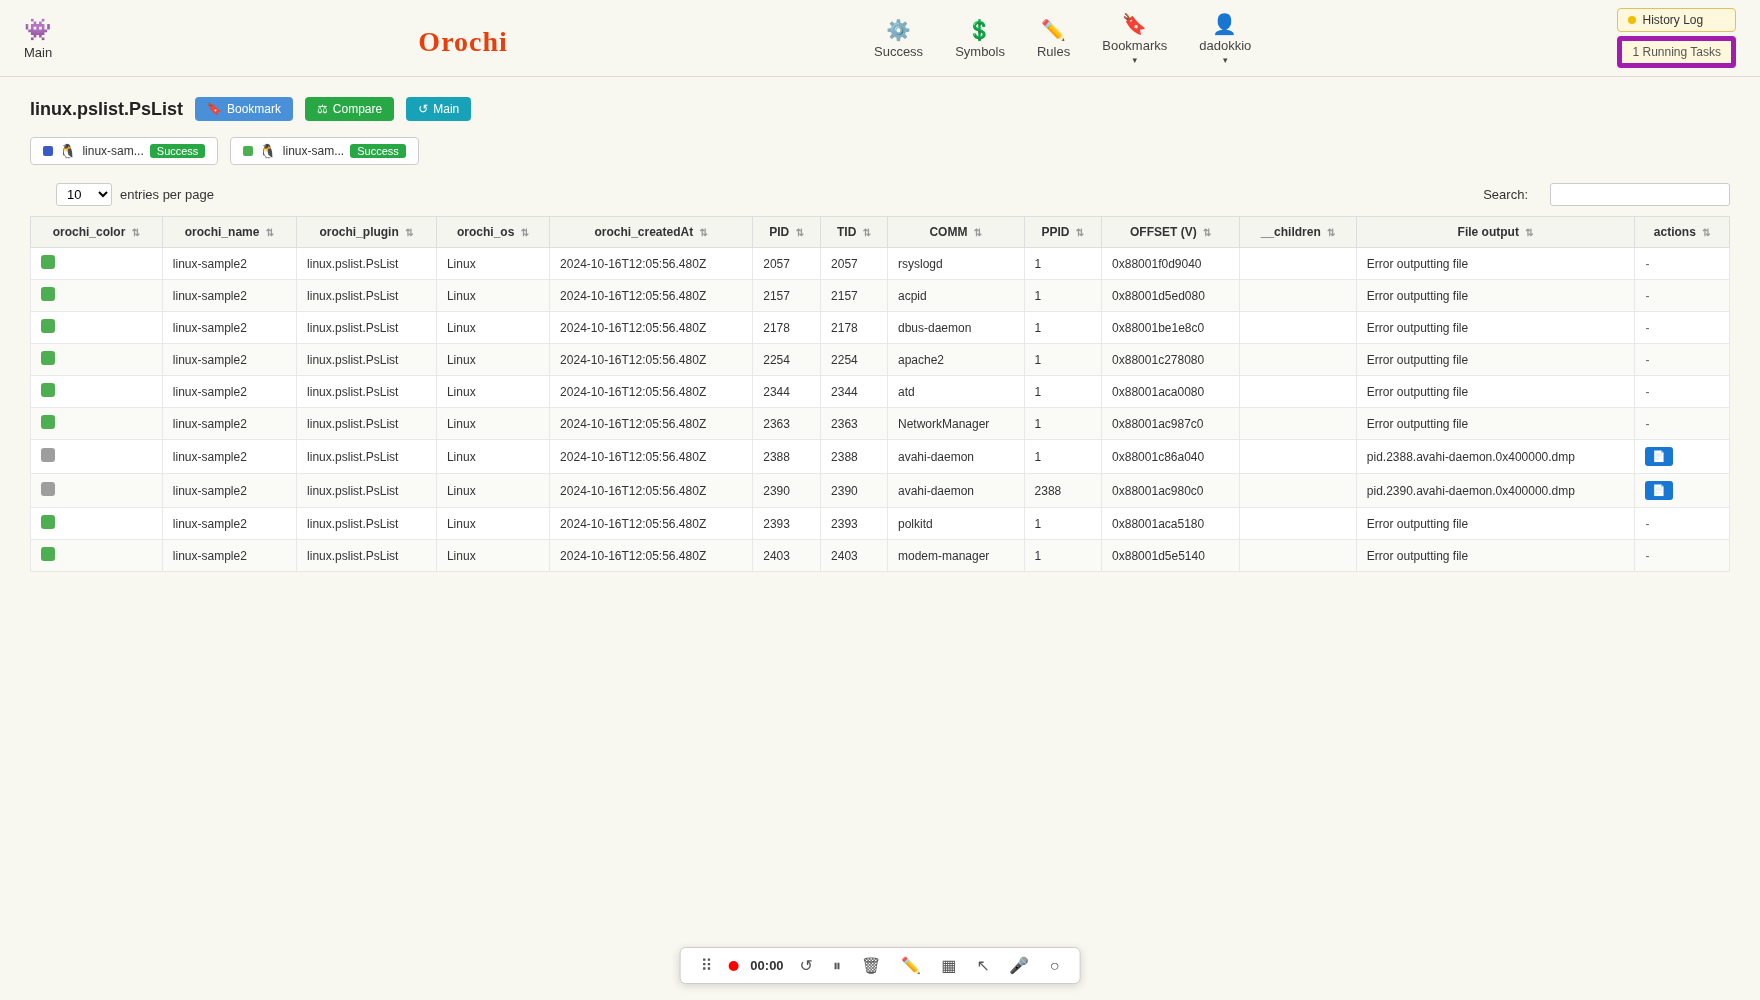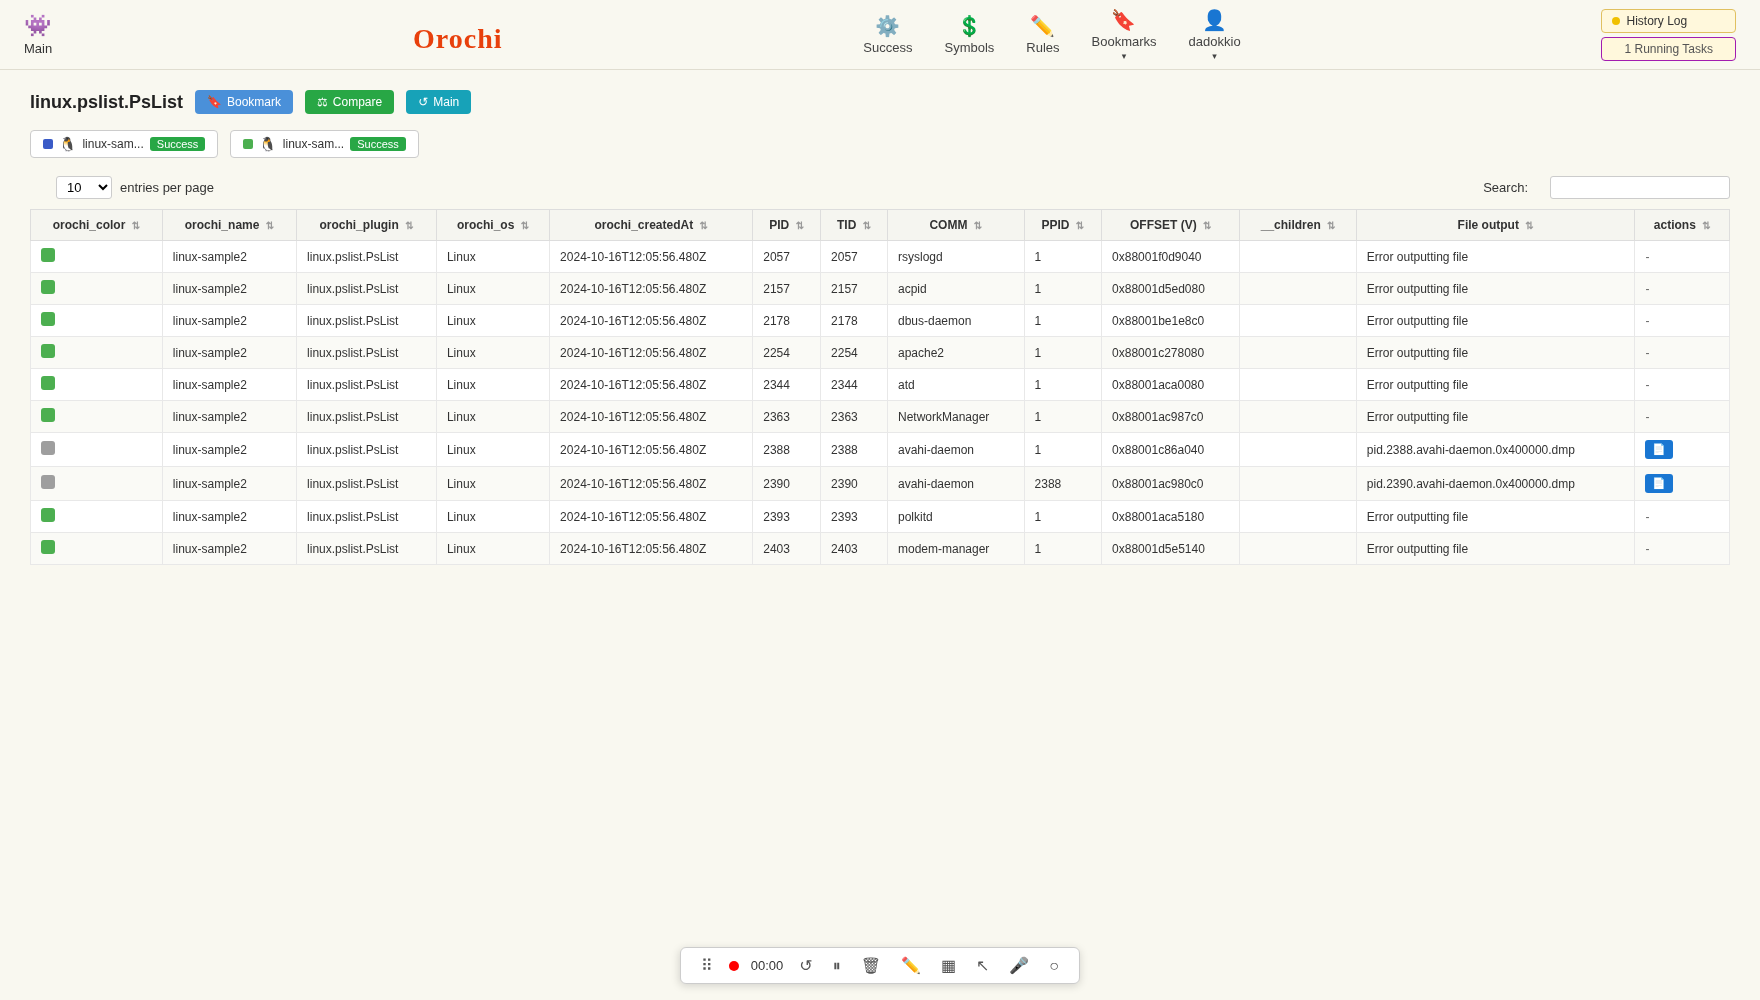--- a/index.html
+++ b/index.html
@@ -63,23 +63,23 @@
       font-size: 12px;
       cursor: pointer;
       color: #333;
       display: flex;
       align-items: center;
       gap: 6px;
     }
     .history-dot { width: 8px; height: 8px; background: #f0c000; border-radius: 50%; }
     .running-btn {
       background: #fff8dc;
-      border: 1px solid #a21caf;
+      border: 5px solid #a21caf;
       border-radius: 4px;
-      padding: 4px 22px;
+      padding: 4px 10px;
       font-size: 12px;
       cursor: pointer;
       color: #555;
     }
 
     
     .main-content {
       padding: 20px 30px;
     }
 
@@ -242,21 +242,21 @@
       background: none;
       border: none;
       cursor: pointer;
       color: #555;
       font-size: 16px;
       padding: 2px 4px;
     }
     .toolbar-timer {
       font-size: 13px;
       color: #333;
-      font-weight: 400;
+      font-weight: 700;
     }
     .toolbar-rec {
       width: 10px; height: 10px;
       background: #f00;
       border-radius: 50%;
       display: inline-block;
     }
   </style>
 </head>
 <body>

